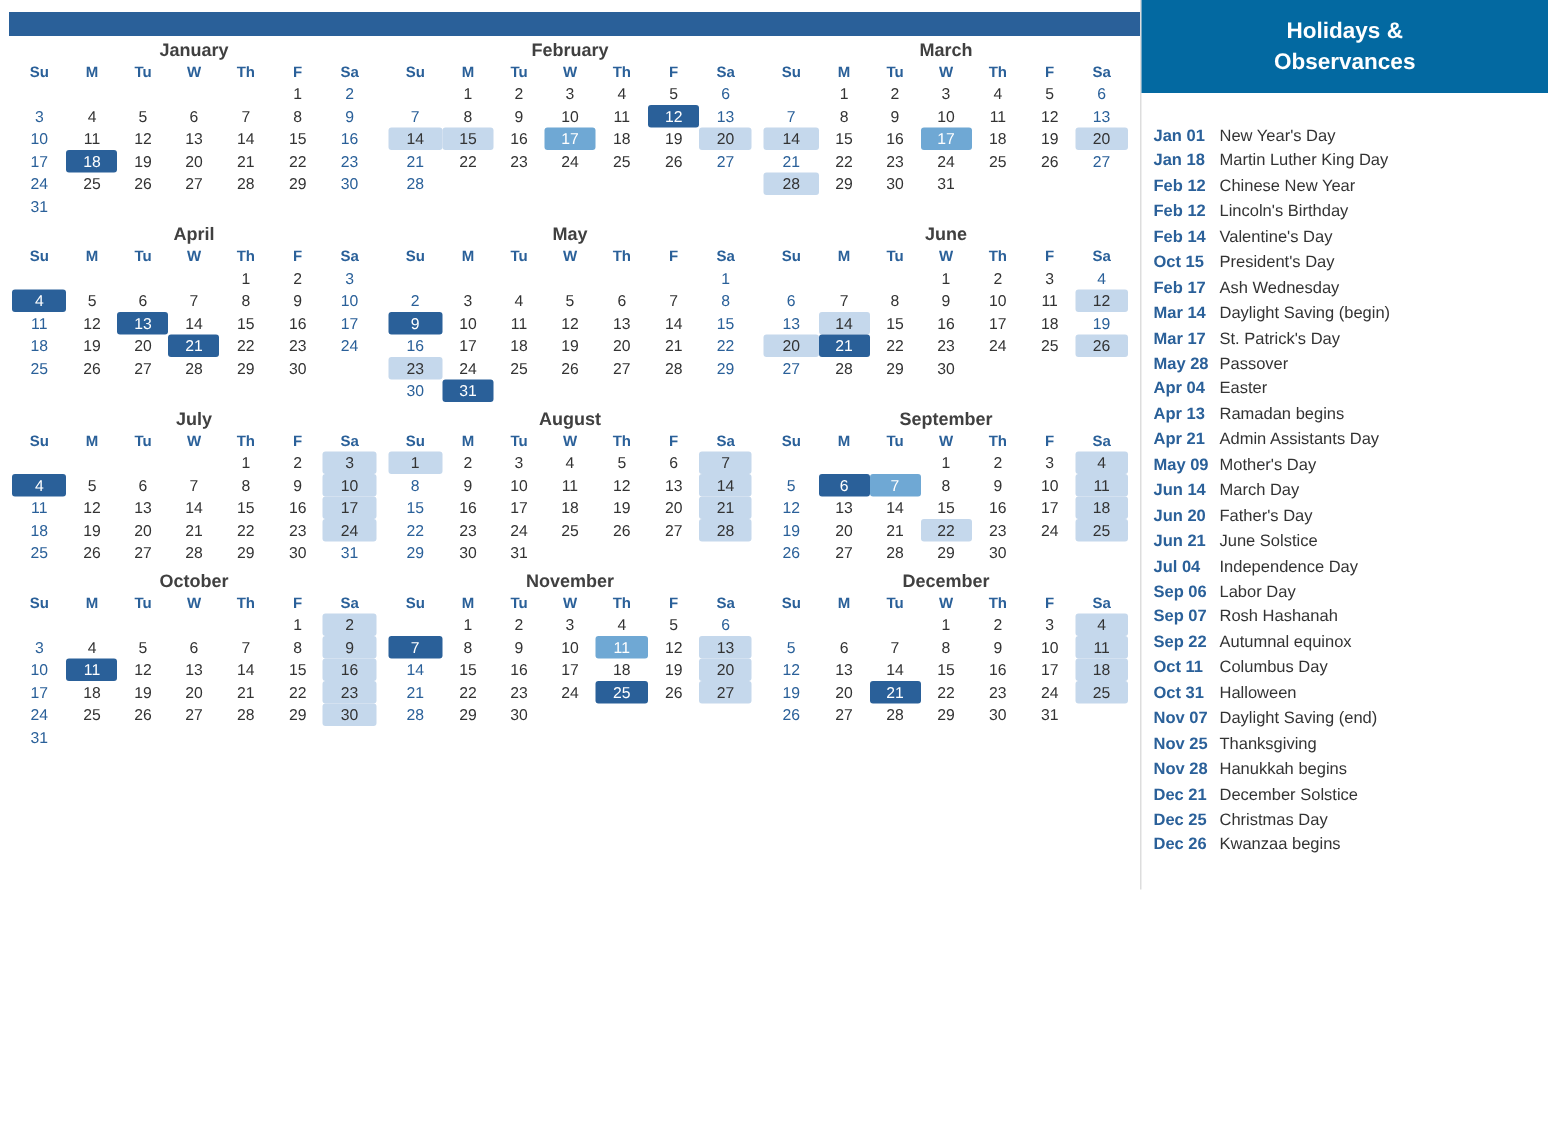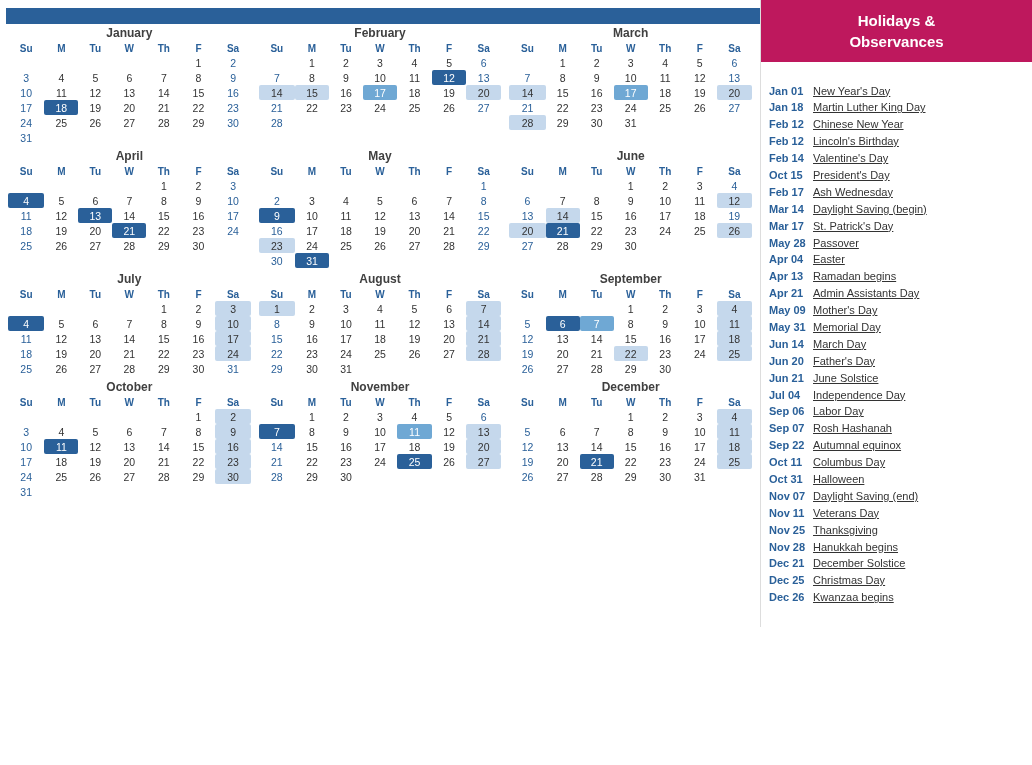--- a/index.html
+++ b/index.html
@@ -37,21 +37,21 @@
       padding: 8px 6px;
     }
 
     
     #sidebar {
       width: 272px;
       background: #fff;
       border-left: 1px solid #ddd;
     }
     #sidebar-header {
-      background: #be185d;
+      background: #0369a1;
       color: #fff;
       text-align: center;
       padding: 10px 4px;
       font-size: 15px;
       font-weight: bold;
       line-height: 1.4;
     }
     #holidays-list {
       padding: 20px 8px;
       font-size: 11px;
@@ -64,21 +64,20 @@
     }
     .holiday-date {
       color: #2a6099;
       font-weight: bold;
       min-width: 44px;
       font-size: 11px;
     }
     .holiday-name {
       color: #333;
       font-size: 11px;
-      text-decoration: underline;
     }
 
     
     #months-grid {
       display: grid;
       grid-template-columns: repeat(3, 1fr);
       gap: 4px 8px;
       padding: 2px;
     }
 
@@ -982,24 +981,20 @@
         </div>
         <div class="holiday-item">
           <span class="holiday-date">Apr 21</span>
           <span class="holiday-name">Admin Assistants Day</span>
         </div>
         <div class="holiday-item">
           <span class="holiday-date">May 09</span>
           <span class="holiday-name">Mother's Day</span>
         </div>
         <div class="holiday-item">
-          <span class="holiday-date">May 31</span>
-          <span class="holiday-name">Memorial Day</span>
-        </div>
-        <div class="holiday-item">
           <span class="holiday-date">Jun 14</span>
           <span class="holiday-name">March Day</span>
         </div>
         <div class="holiday-item">
           <span class="holiday-date">Jun 20</span>
           <span class="holiday-name">Father's Day</span>
         </div>
         <div class="holiday-item">
           <span class="holiday-date">Jun 21</span>
           <span class="holiday-name">June Solstice</span>
@@ -1024,24 +1019,20 @@
           <span class="holiday-date">Oct 11</span>
           <span class="holiday-name">Columbus Day</span>
         </div>
         <div class="holiday-item">
           <span class="holiday-date">Oct 31</span>
           <span class="holiday-name">Halloween</span>
         </div>
         <div class="holiday-item">
           <span class="holiday-date">Nov 07</span>
           <span class="holiday-name">Daylight Saving (end)</span>
-        </div>
-        <div class="holiday-item">
-          <span class="holiday-date">Nov 11</span>
-          <span class="holiday-name">Veterans Day</span>
         </div>
         <div class="holiday-item">
           <span class="holiday-date">Nov 25</span>
           <span class="holiday-name">Thanksgiving</span>
         </div>
         <div class="holiday-item">
           <span class="holiday-date">Nov 28</span>
           <span class="holiday-name">Hanukkah begins</span>
         </div>
         <div class="holiday-item">

